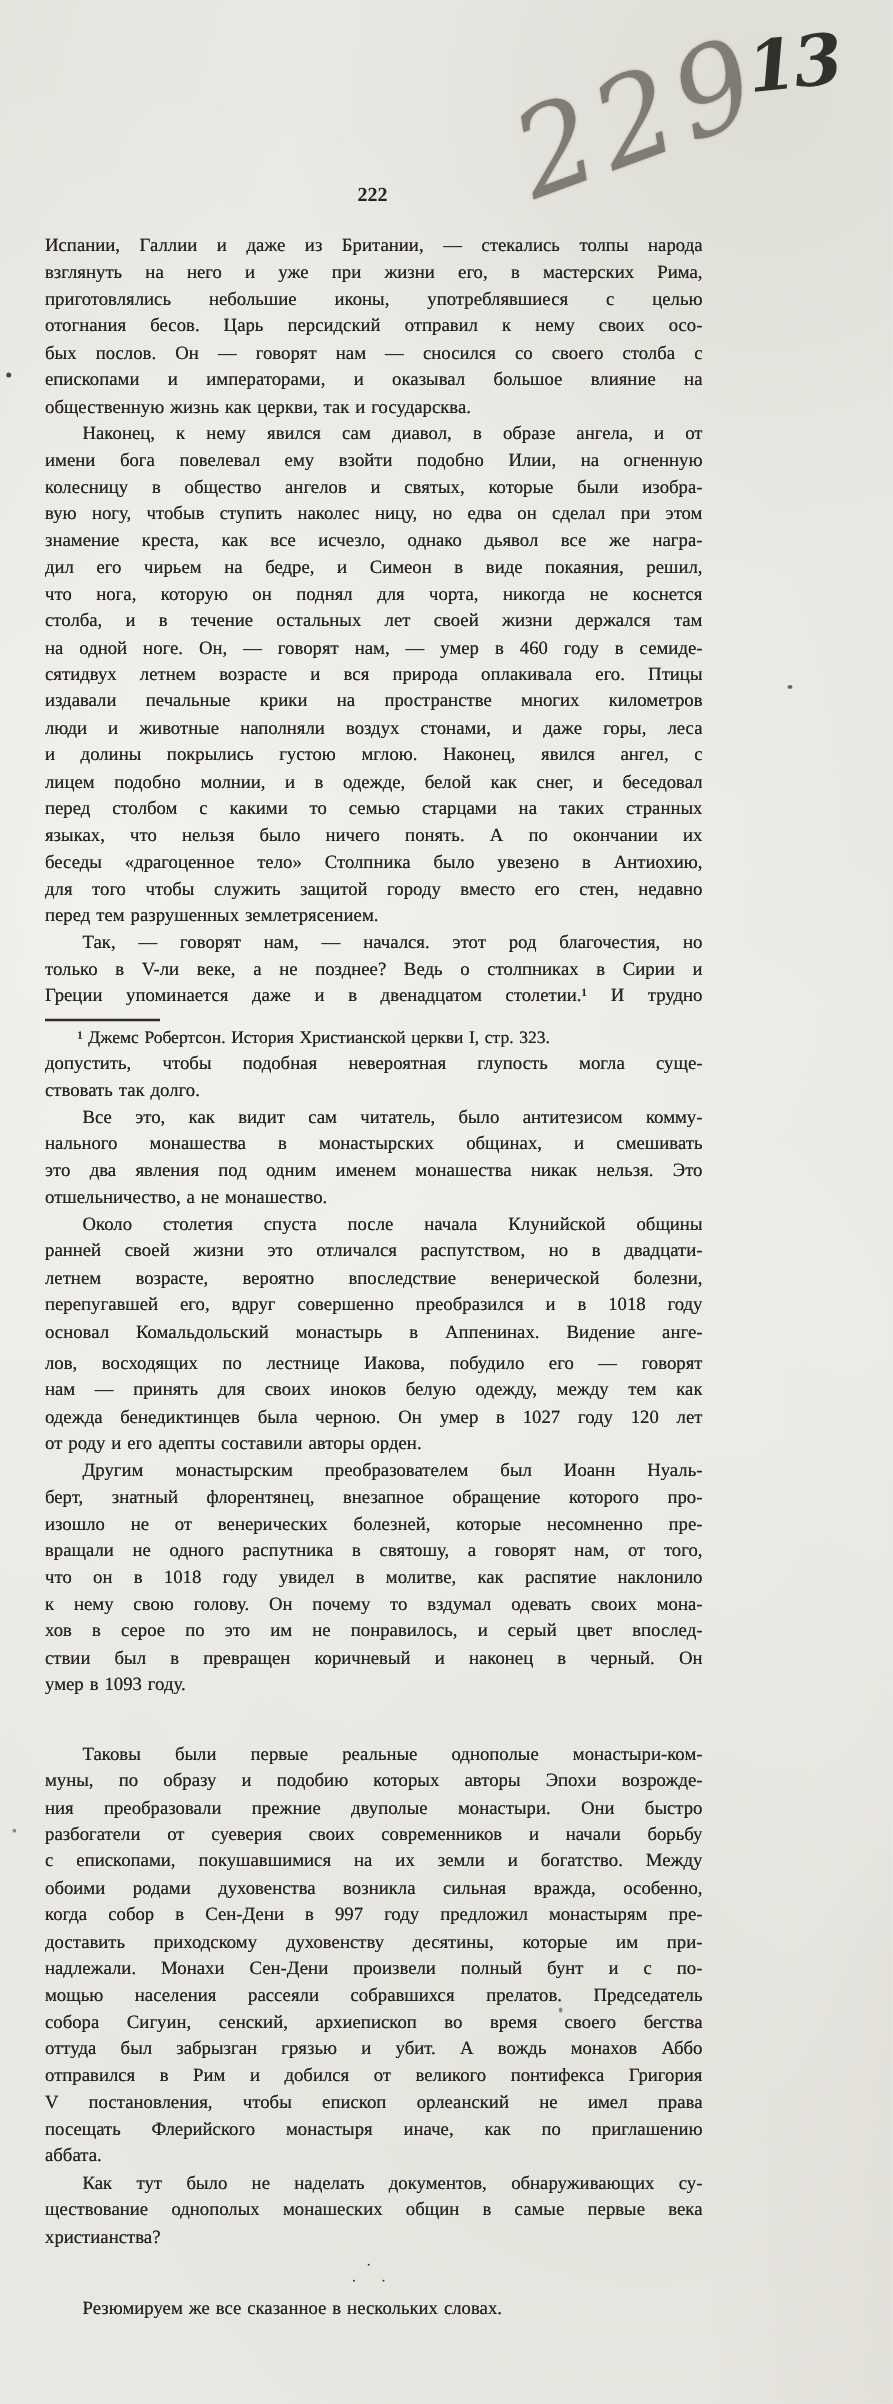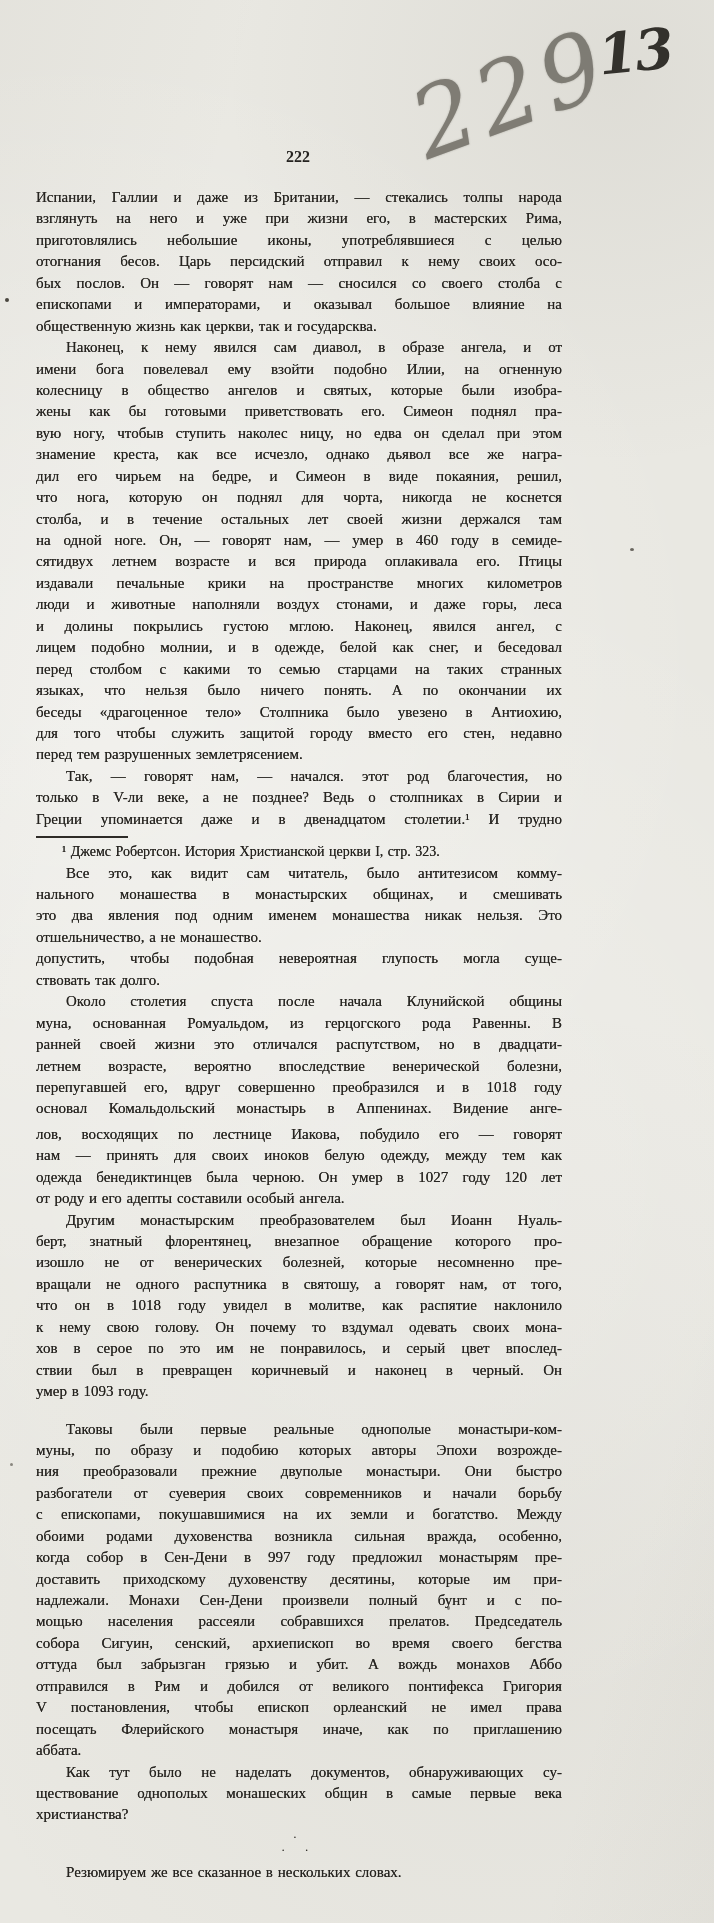--- a/index.html
+++ b/index.html
@@ -81,21 +81,21 @@
     overflow: hidden;
     text-align: justify;
     text-align-last: justify;
     text-shadow: 0 0 .5px rgba(30,28,24,.8);
     word-spacing: 1px;
   }
   .line.last { text-align-last: left; }
   .para.indent .line:first-child { text-indent: 30px; }
 
   .gap-seam   { margin-top: 4px; }
-  .gap-break  { margin-top: 16px; }
+  .gap-break  { margin-top: 34px; }
 
   .fn-rule {
     width: 92px;
     border: 0;
     border-top: 2px solid #2e2b27;
     margin: 6px 0 3px 0;
   }
   .para.footnote .line { font-size: 14px; text-align-last: left; text-indent: 26px; }
 
   .asterism {
@@ -129,21 +129,20 @@
         <div class="line">приготовлялись небольшие иконы, употреблявшиеся с целью</div>
         <div class="line">отогнания бесов. Царь персидский отправил к нему своих осо-</div>
         <div class="line">бых послов. Он — говорят нам — сносился со своего столба с</div>
         <div class="line">епископами и императорами, и оказывал большое влияние на</div>
         <div class="line last">общественную жизнь как церкви, так и государсква.</div>
       </div>
       <div class="para indent">
         <div class="line">Наконец, к нему явился сам диавол, в образе ангела, и от</div>
         <div class="line">имени бога повелевал ему взойти подобно Илии, на огненную</div>
         <div class="line">колесницу в общество ангелов и святых, которые были изобра-</div>
-        <div class="line">жены как бы готовыми приветствовать его. Симеон поднял пра-</div>
         <div class="line">вую ногу, чтобыв ступить наколес ницу, но едва он сделал при этом</div>
         <div class="line">знамение креста, как все исчезло, однако дьявол все же награ-</div>
         <div class="line">дил его чирьем на бедре, и Симеон в виде покаяния, решил,</div>
         <div class="line">что нога, которую он поднял для чорта, никогда не коснется</div>
         <div class="line">столба, и в течение остальных лет своей жизни держался там</div>
         <div class="line">на одной ноге. Он, — говорят нам, — умер в 460 году в семиде-</div>
         <div class="line">сятидвух летнем возрасте и вся природа оплакивала его. Птицы</div>
         <div class="line">издавали печальные крики на пространстве многих километров</div>
         <div class="line">люди и животные наполняли воздух стонами, и даже горы, леса</div>
         <div class="line">и долины покрылись густою мглою. Наконец, явился ангел, с</div>
@@ -156,43 +155,42 @@
       </div>
       <div class="para indent">
         <div class="line">Так, — говорят нам, — начался. этот род благочестия, но</div>
         <div class="line">только в V-ли веке, а не позднее? Ведь о столпниках в Сирии и</div>
         <div class="line">Греции упоминается даже и в двенадцатом столетии.¹ И трудно</div>
       </div>
       <hr class="fn-rule">
       <div class="para footnote">
         <div class="line last">¹ Джемс Робертсон. История Христианской церкви I, стр. 323.</div>
       </div>
+      <div class="para">
+        <div class="line">допустить, чтобы подобная невероятная глупость могла суще-</div>
+        <div class="line last">ствовать так долго.</div>
+      </div>
       <div class="para indent">
         <div class="line">Все это, как видит сам читатель, было антитезисом комму-</div>
         <div class="line">нального монашества в монастырских общинах, и смешивать</div>
         <div class="line">это два явления под одним именем монашества никак нельзя. Это</div>
         <div class="line last">отшельничество, а не монашество.</div>
       </div>
-      <div class="para">
-        <div class="line">допустить, чтобы подобная невероятная глупость могла суще-</div>
-        <div class="line last">ствовать так долго.</div>
-      </div>
       <div class="para indent">
         <div class="line">Около столетия спуста после начала Клунийской общины</div>
-        <div class="line">муна, основанная Ромуальдом, из герцогского рода Равенны. В</div>
         <div class="line">ранней своей жизни это отличался распутством, но в двадцати-</div>
         <div class="line">летнем возрасте, вероятно впоследствие венерической болезни,</div>
         <div class="line">перепугавшей его, вдруг совершенно преобразился и в 1018 году</div>
         <div class="line">основал Комальдольский монастырь в Аппенинах. Видение анге-</div>
       </div>
       <div class="para gap-seam">
         <div class="line">лов, восходящих по лестнице Иакова, побудило его — говорят</div>
         <div class="line">нам — принять для своих иноков белую одежду, между тем как</div>
         <div class="line">одежда бенедиктинцев была черною. Он умер в 1027 году 120 лет</div>
-        <div class="line last">от роду и его адепты составили особый ангела.</div>
+        <div class="line last">от роду и его адепты составили авторы орден.</div>
       </div>
       <div class="para indent">
         <div class="line">Другим монастырским преобразователем был Иоанн Нуаль-</div>
         <div class="line">берт, знатный флорентянец, внезапное обращение которого про-</div>
         <div class="line">изошло не от венерических болезней, которые несомненно пре-</div>
         <div class="line">вращали не одного распутника в святошу, а говорят нам, от того,</div>
         <div class="line">что он в 1018 году увидел в молитве, как распятие наклонило</div>
         <div class="line">к нему свою голову. Он почему то вздумал одевать своих мона-</div>
         <div class="line">хов в серое по это им не понравилось, и серый цвет впослед-</div>
         <div class="line">ствии был в превращен коричневый и наконец в черный. Он</div>

